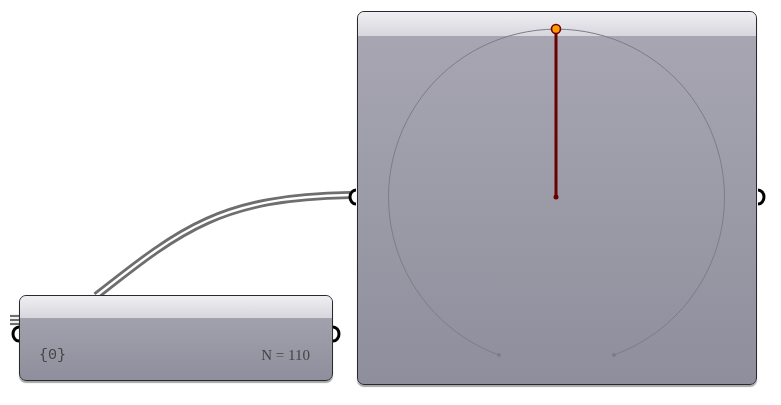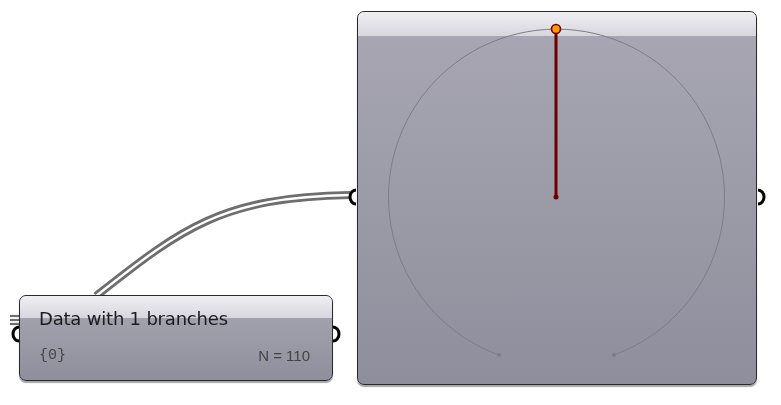--- a/index.html
+++ b/index.html
@@ -23,21 +23,21 @@
     .data-title {
       position: absolute; left: 19px; top: 12px; font-size: 18px; color: #1c1c1c;
       font-family: "DejaVu Sans", sans-serif; letter-spacing: -0.2px;
     }
     .data-path {
       position: absolute; left: 19px; top: 51px; font-size: 15px; color: #444;
       font-family: "Liberation Mono", monospace;
     }
     .data-count {
       position: absolute; right: 22px; top: 51px; font-size: 15px; color: #444;
-      font-family: Liberation Sans, sans-serif; white-space: pre;
+      font-family: Liberation Serif, serif; white-space: pre;
     }
     .overlay { position: absolute; left: 0; top: 0; width: 781px; height: 405px; pointer-events: none; }
     .overlay .hit { pointer-events: auto; }
   </style>
 </head>
 <body>
 
 <div class="canvas">
 
   <svg class="overlay" width="781" height="405" viewBox="0 0 781 405">
@@ -52,21 +52,20 @@
       <line x1="10" y1="324" x2="20" y2="324" stroke="#6e6e6e" stroke-width="2.2"></line>
     </g>
   </svg>
 
   <div class="panel dial-panel">
     <div class="gloss"></div>
   </div>
 
   <div class="panel data-panel">
     <div class="gloss"></div>
-    <div class="data-title">Data with 1 branches</div>
     <div class="data-path">{0}</div>
     <div class="data-count">N = 110</div>
   </div>
 
   <svg class="overlay" width="781" height="405" viewBox="0 0 781 405">
 
     <path d="M499,355 A168,168 0 1 1 614,355" fill="none" stroke="#7d7c88" stroke-width="1"></path>
     <circle cx="499" cy="355" r="2" fill="#7d7c88"></circle>
     <circle cx="614" cy="355" r="2" fill="#7d7c88"></circle>
 

